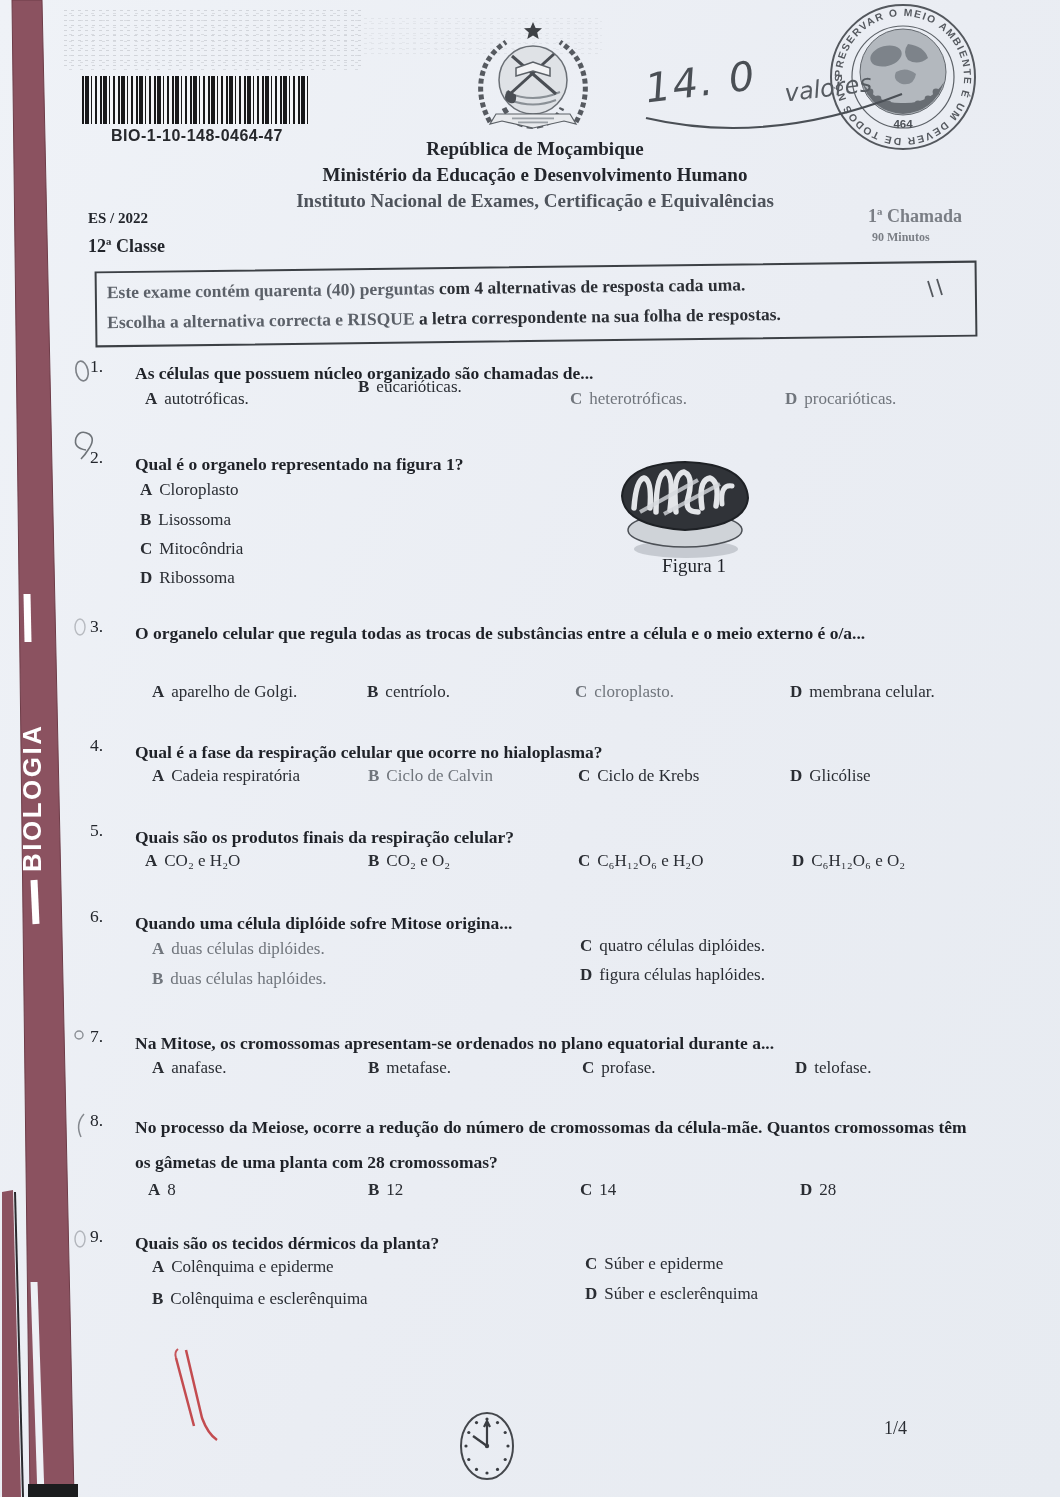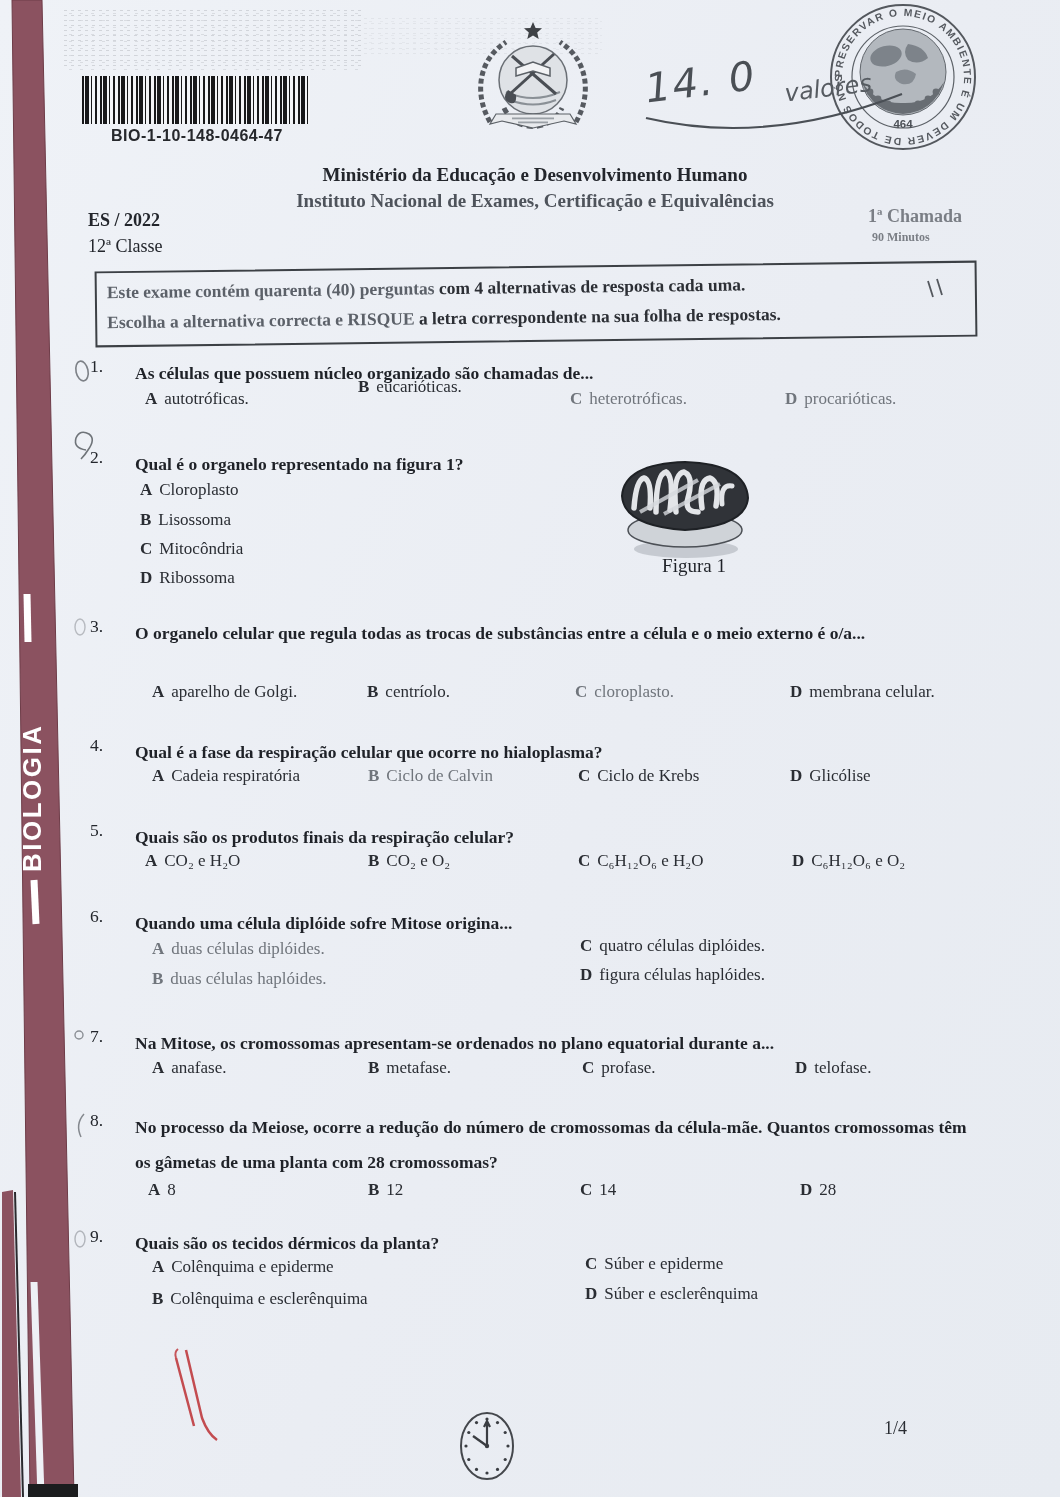--- a/index.html
+++ b/index.html
@@ -84,25 +84,26 @@
     <circle cx="888" cy="104" r="3.4" fill="#686d73"></circle>
       <circle cx="918" cy="104" r="3.4" fill="#686d73"></circle>
     <circle cx="928" cy="99" r="3.4" fill="#686d73"></circle>
       <circle cx="936" cy="92" r="3.4" fill="#686d73"></circle>
     <text x="903" y="128" text-anchor="middle" font-family="Liberation Sans, sans-serif" font-size="11.5" font-weight="bold" fill="#4c5056">464</text>
     <text font-family="Liberation Sans, sans-serif" font-size="10.3" font-weight="bold" fill="#55595f" letter-spacing="1.6">
       <textPath href="#ringPath">PRESERVAR O MEIO AMBIENTE É UM DEVER DE TODOS NÓS •</textPath>
     </text>
   </svg>
 
+  <div class="abs hdr" style="top:138px;font-size:19px">República de Moçambique</div>
   <div class="abs hdr" style="top:190px;font-size:19px;color:#4e535b">Instituto Nacional de Exames, Certificação e Equivalências</div>
   <div class="abs hdr" style="top:164px;font-size:19px">Ministério da Educação e Desenvolvimento Humano</div>
 
-  <div class="abs" style="left:88px;top:210px;font-size:18px;font-weight:bold">ES / 2022</div>
-  <div class="abs" style="left:88px;top:236px;font-size:18px;font-weight:normal">12ª Classe</div>
+  <div class="abs" style="left:88px;top:210px;font-size:15px;font-weight:bold">ES / 2022</div>
+  <div class="abs" style="left:88px;top:236px;font-size:18px;font-weight:bold">12ª Classe</div>
   <div class="abs" style="left:868px;top:206px;font-size:18px;font-weight:bold;color:#7a7e85">1ª Chamada</div>
   <div class="abs" style="left:872px;top:230px;font-size:12px;font-weight:bold;color:#7a7e85">90 Minutos</div>
 
   <div class="abs ibox">
     <div><span class="dim">Este exame contém quarenta (40) perguntas</span><span class="dark"> com 4 alternativas de resposta cada uma.</span></div>
     <div><span class="dim">Escolha a alternativa correcta e RISQUE</span><span class="dark"> a letra correspondente na sua folha de respostas.</span></div>
   </div>
 
   <div class="q" style="top:356px">
     <span class="qnum">1.</span>

